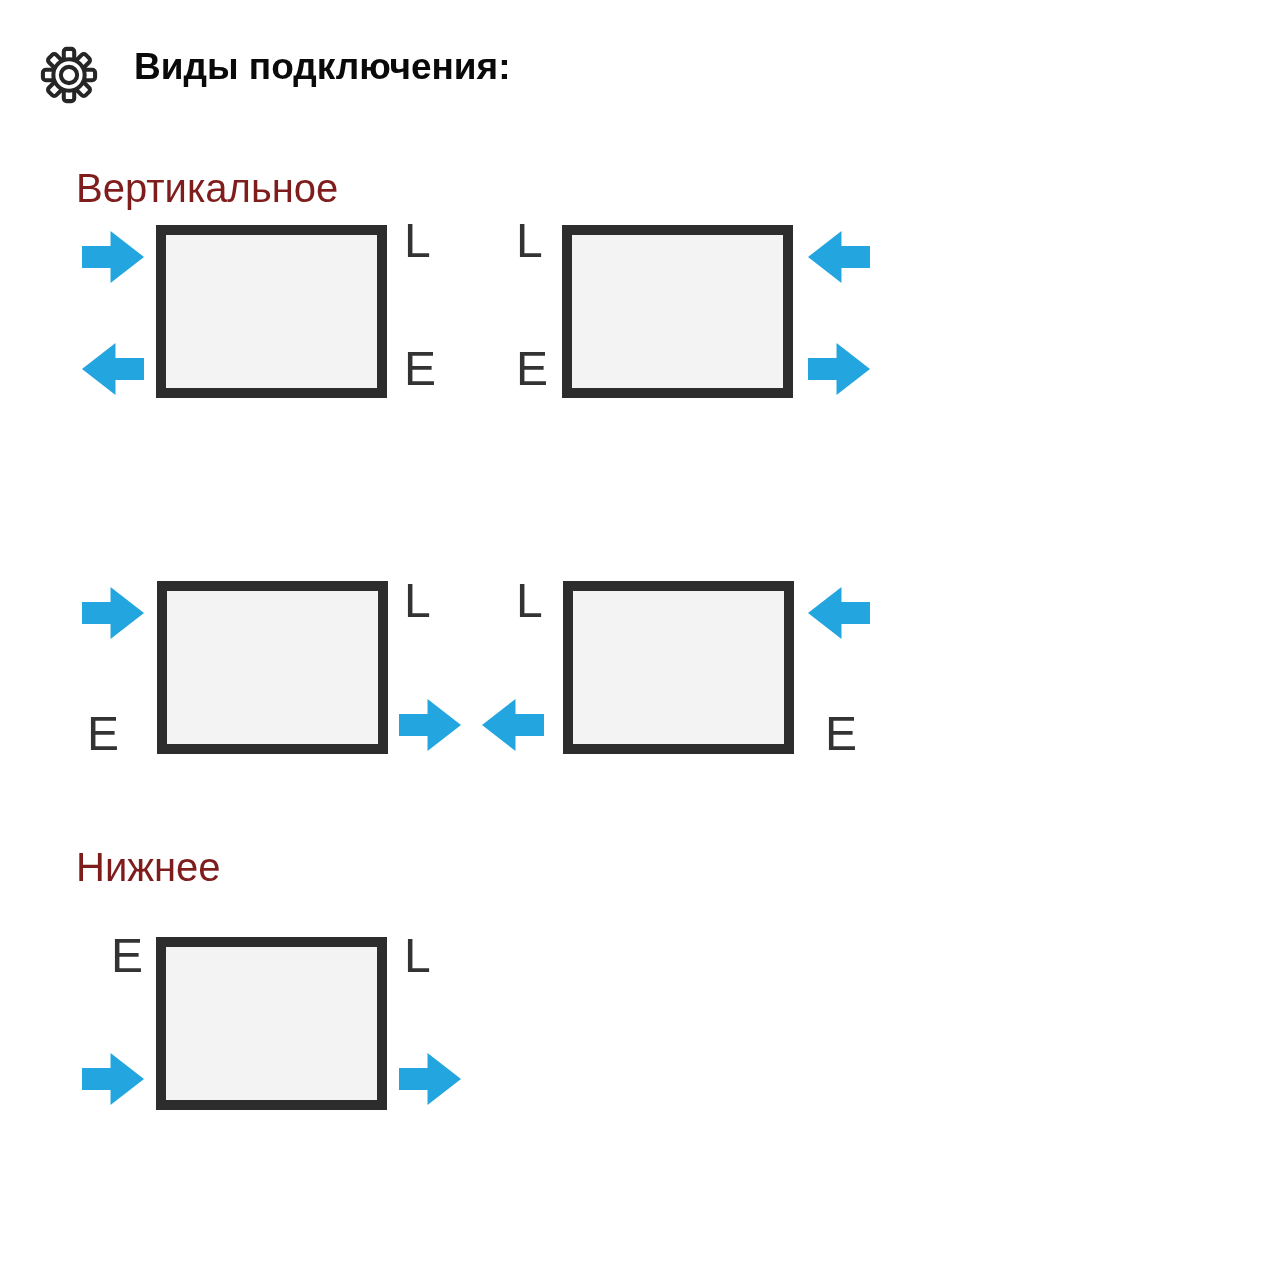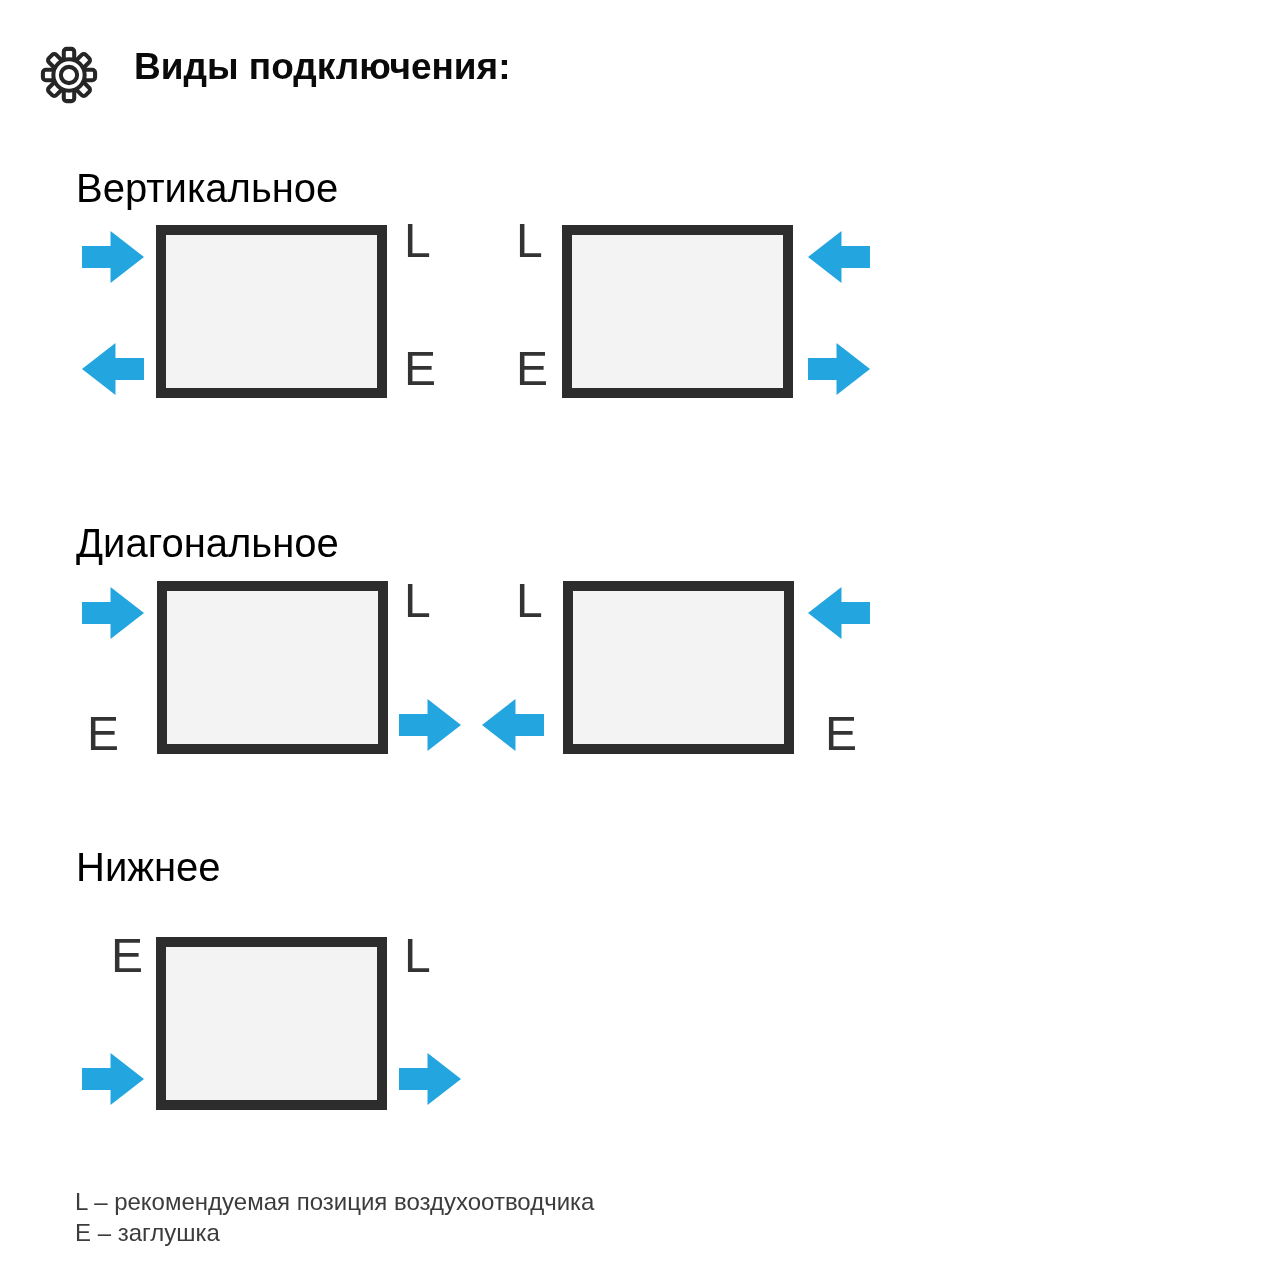--- a/index.html
+++ b/index.html
@@ -11,21 +11,21 @@
     overflow: hidden;
   }
   .page-title {
     position: absolute;
     font-size: 37px; font-weight: 700; color: #0a0a0a;
     line-height: 1; white-space: nowrap;
   }
   .gear { position: absolute; left: 40px; top: 46px; width: 58px; height: 58px; }
   .section-title {
     position: absolute;
-    font-size: 40px; font-weight: 400; color: #000000;
+    font-size: 40px; font-weight: 400; color: #7f1d1d;
     line-height: 1; white-space: nowrap;
   }
   .radiator {
     position: absolute;
     width: 211px; height: 153px;
     border: 10px solid var(--radiator-border, #2d2d2d);
     background: var(--radiator-fill, #f3f3f3);
   }
   .arrow {
     position: absolute;
@@ -74,21 +74,20 @@
   </div>
 
   <div>
     <div class="port-label" style="left:516px; top:217px;">L</div>
     <div class="radiator" style="left:562px; top:225px;"></div>
     <div class="arrow left" style="left:808px; top:231px;"></div>
     <div class="port-label" style="left:516px; top:345px;">E</div>
     <div class="arrow" style="left:808px; top:343px;"></div>
   </div>
 
-  <div class="section-title" style="left:76px; top:523px;">Диагональное</div>
 
   <div>
     <div class="arrow" style="left:82px; top:587px;"></div>
     <div class="radiator" style="left:157px; top:581px;"></div>
     <div class="port-label" style="left:404px; top:577px;">L</div>
     <div class="port-label" style="left:87px; top:710px;">E</div>
     <div class="arrow" style="left:399px; top:699px;"></div>
   </div>
 
   <div>
@@ -102,18 +101,14 @@
   <div class="section-title" style="left:76px; top:847px;">Нижнее</div>
 
   <div>
     <div class="port-label" style="left:111px; top:932px;">E</div>
     <div class="radiator" style="left:156px; top:937px;"></div>
     <div class="port-label" style="left:404px; top:932px;">L</div>
     <div class="arrow" style="left:82px; top:1053px;"></div>
     <div class="arrow" style="left:399px; top:1053px;"></div>
   </div>
 
-  <div class="legend">
-    <div>L – рекомендуемая позиция воздухоотводчика</div>
-    <div>E – заглушка</div>
-  </div>
 
 </div>
 
 </body></html>

